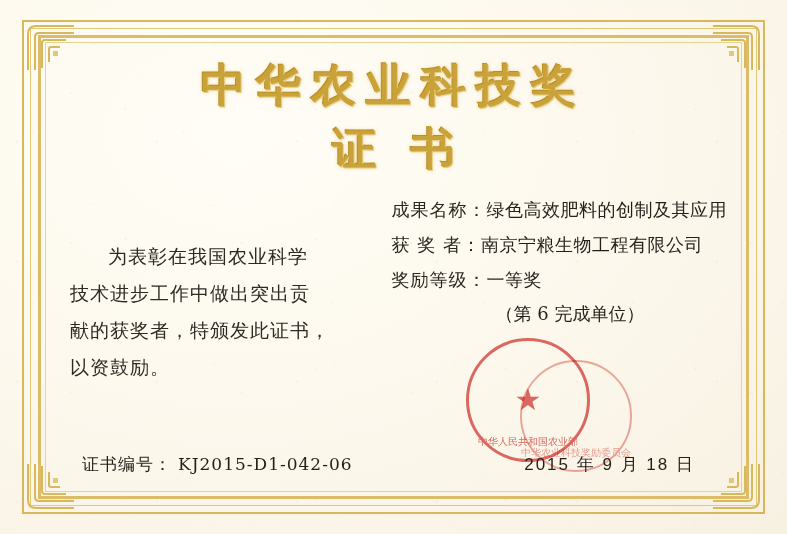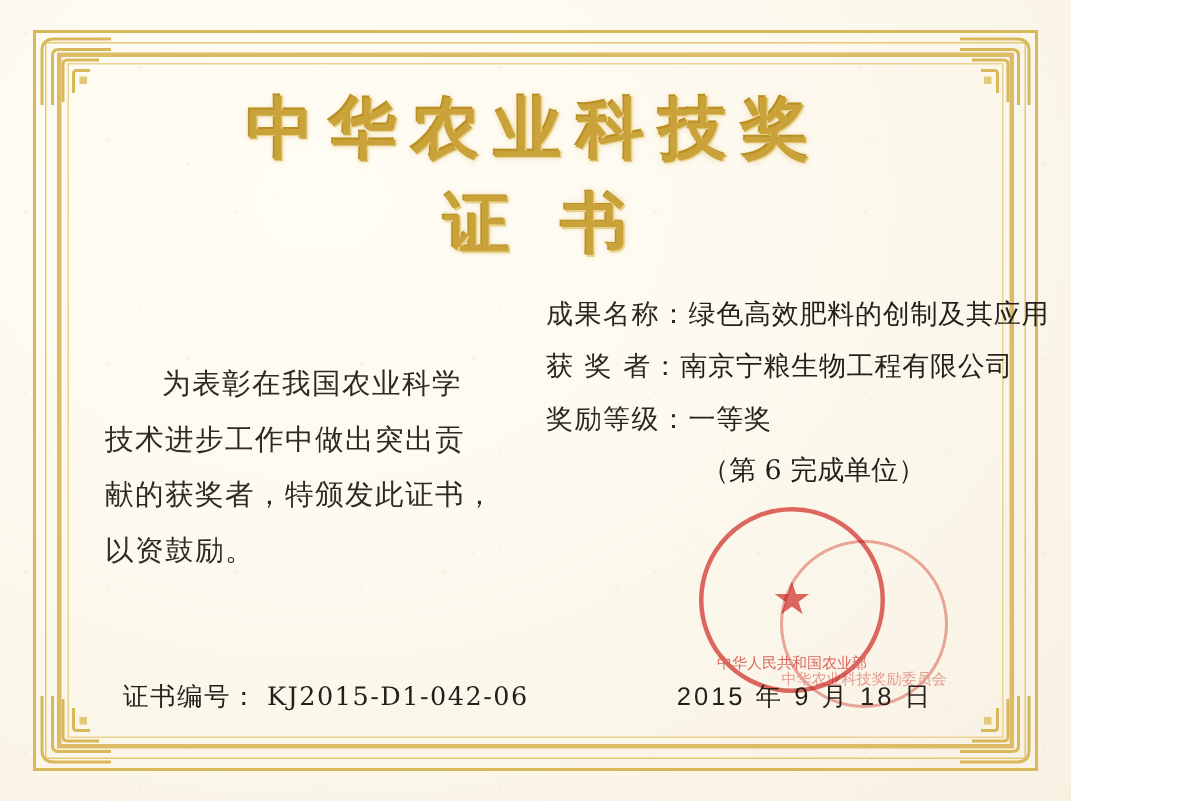--- a/index.html
+++ b/index.html
@@ -9,21 +9,21 @@
   }
   body {
     width: 787px;
     height: 534px;
     font-family: "Liberation Serif", serif;
     overflow: hidden;
   }
 
   #certificate {
     position: relative;
-    width: 714px;
+    width: 787px;
     height: 534px;
     background:
       radial-gradient(ellipse at 30% 25%, #fffdf6 0%, #fdf9ee 45%, #f7f1e2 100%);
     box-sizing: border-box;
   }
 
   
   #paper-texture {
     position: absolute;
     inset: 0;

